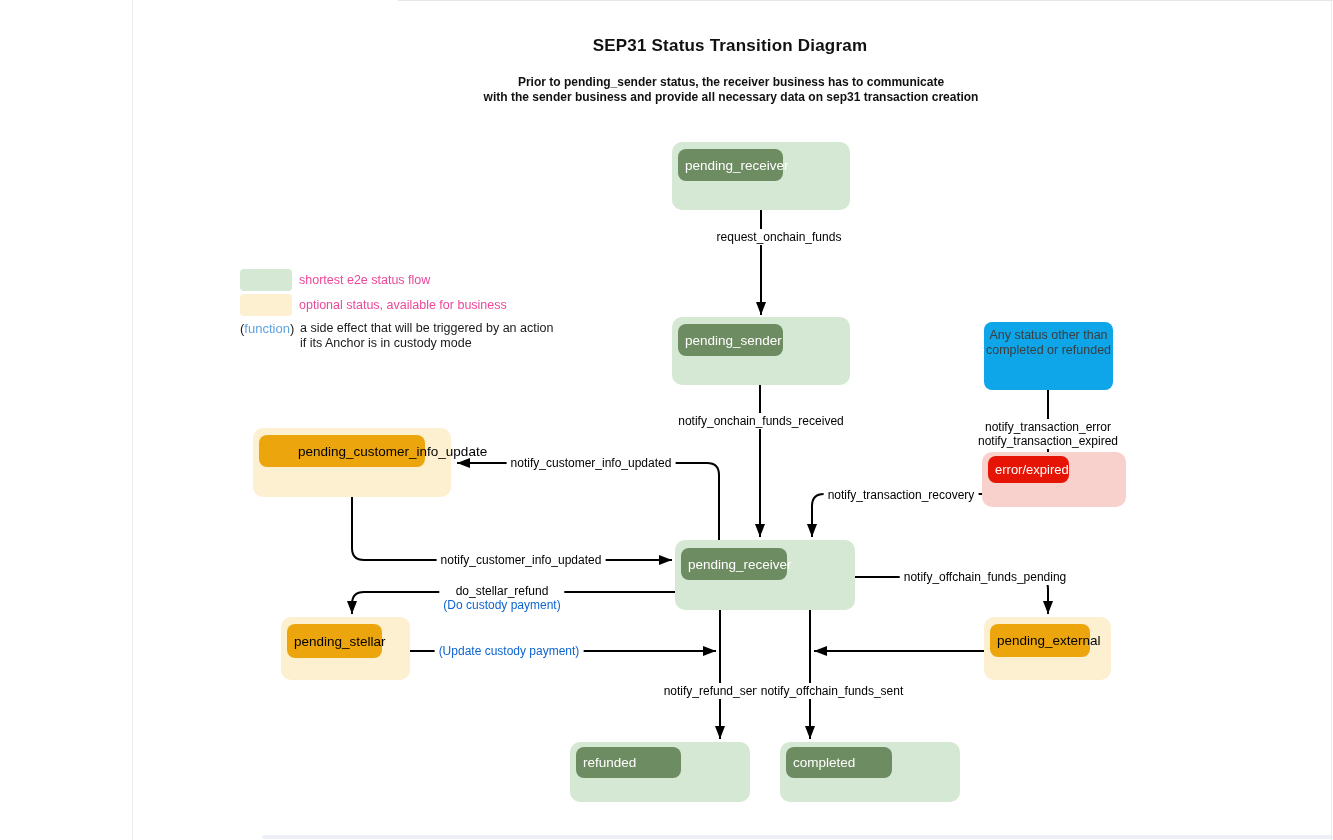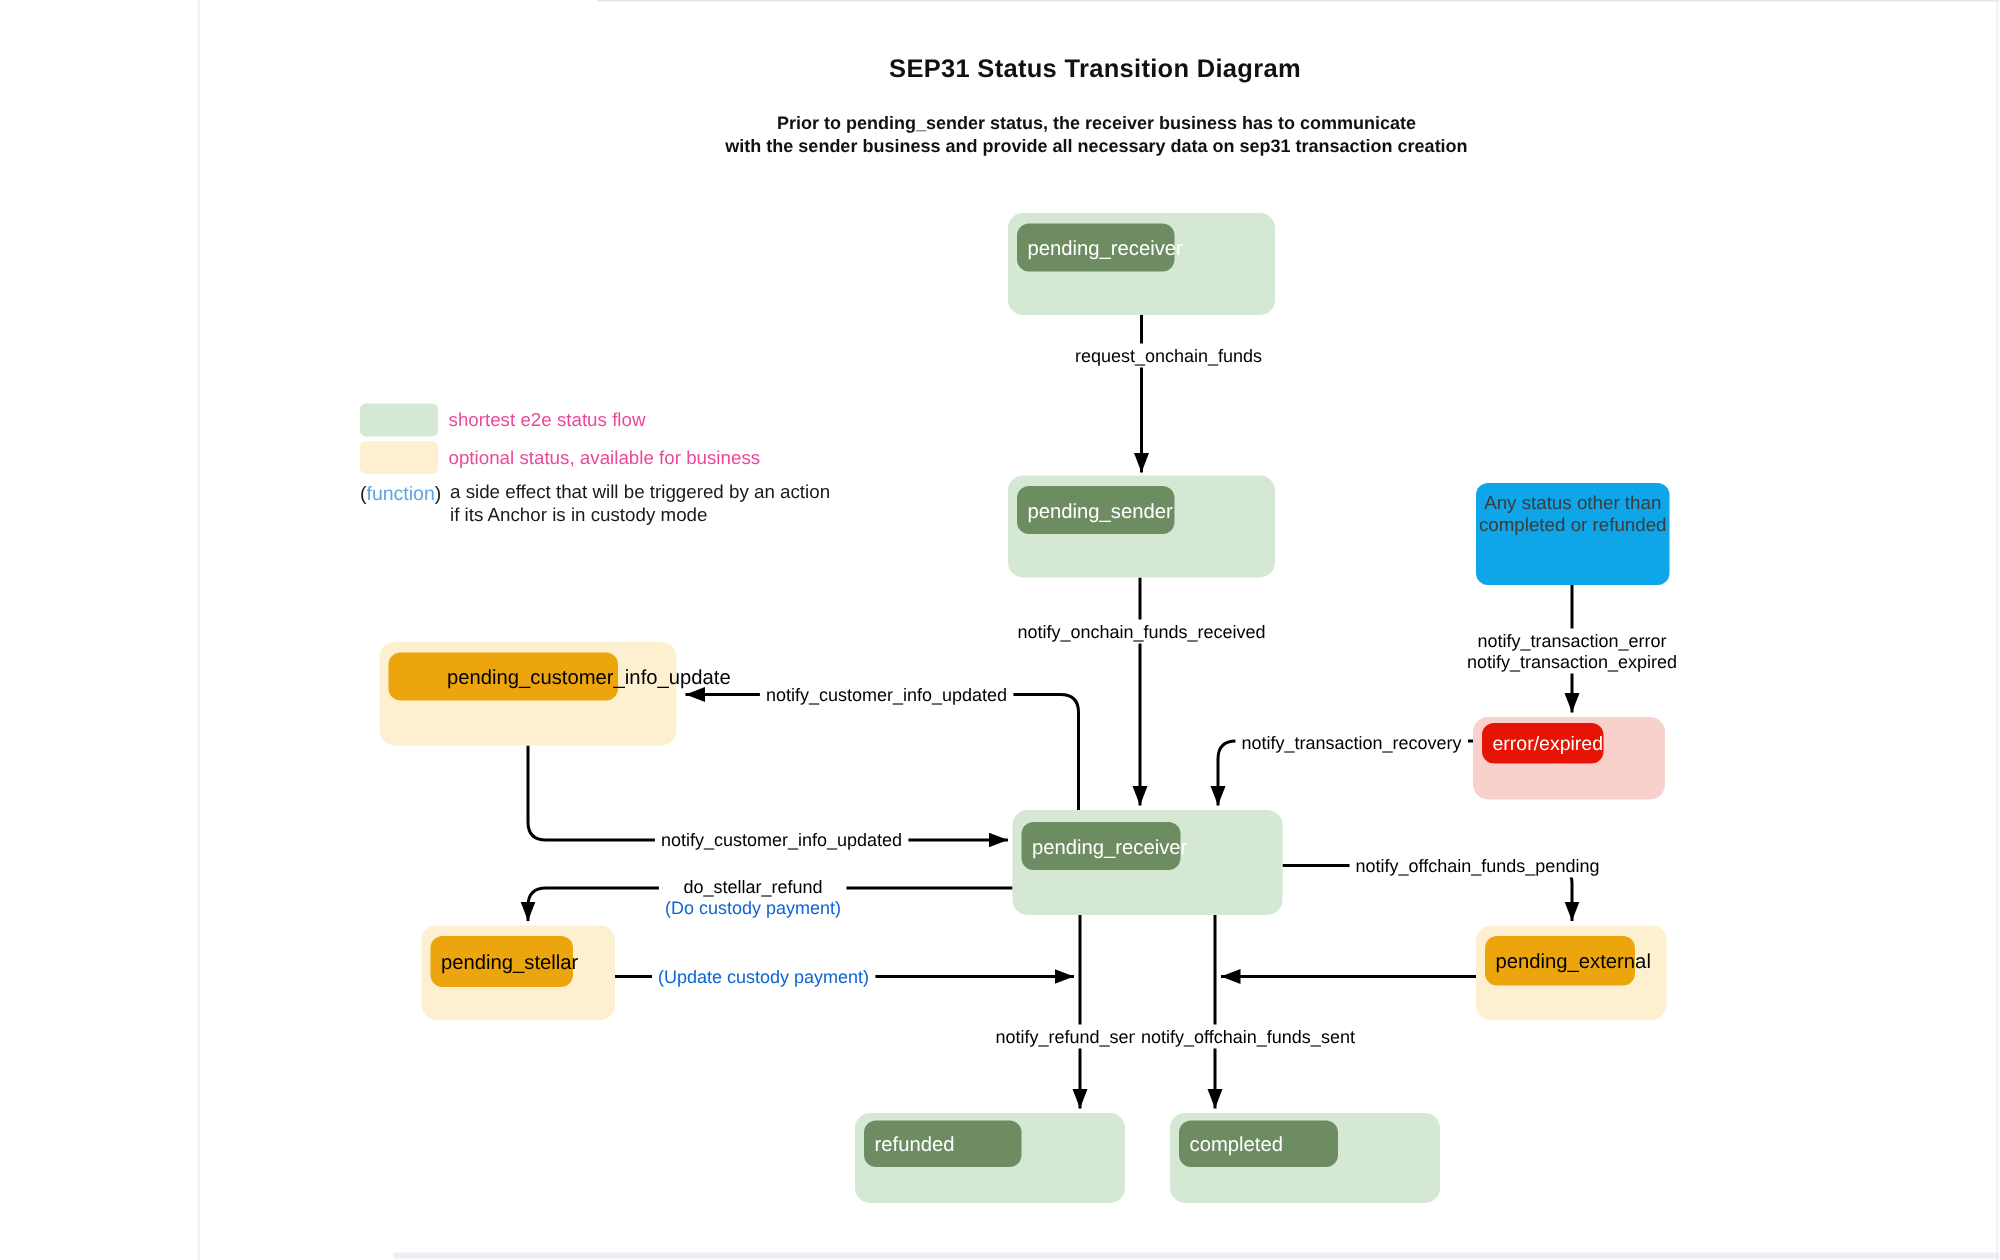--- a/index.html
+++ b/index.html
@@ -122,26 +122,26 @@
 
   <div class="node node-green" style="left:672px;top:317px;width:178px;height:68px;">
     <div class="chip chip-green" style="width:105px;height:32px;">pending_sender</div>
   </div>
 
   <div class="note" style="left:984px;top:322px;width:129px;height:68px;">
     <div>Any status other than</div>
     <div>completed or refunded</div>
   </div>
 
-  <div class="node node-pink" style="left:982px;top:478px;width:128px;height:55px;">
+  <div class="node node-pink" style="left:982px;top:452px;width:144px;height:55px;">
     <div class="chip chip-red" style="top:4px;width:81px;height:27px;font-size:13px;">error/expired</div>
   </div>
 
   <div class="node node-yellow" style="left:253px;top:428px;width:198px;height:69px;">
-    <div class="chip chip-orange" style="width:153px;height:32px;padding-left:39px;">pending_customer_info_update</div>
+    <div class="chip chip-orange" style="width:166px;height:32px;padding-left:39px;">pending_customer_info_update</div>
   </div>
 
   <div class="node node-green" style="left:675px;top:540px;width:180px;height:70px;">
     <div class="chip chip-green" style="top:8px;width:106px;height:32px;">pending_receiver</div>
   </div>
 
   <div class="node node-yellow" style="left:281px;top:617px;width:129px;height:63px;">
     <div class="chip chip-orange" style="width:95px;height:34px;">pending_stellar</div>
   </div>
 

